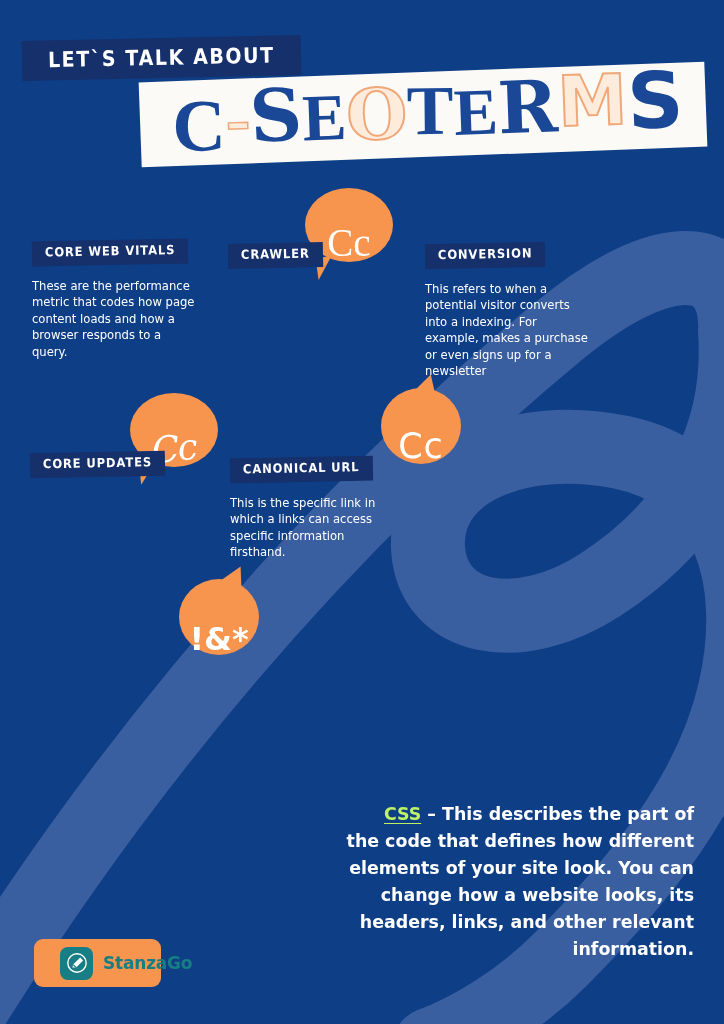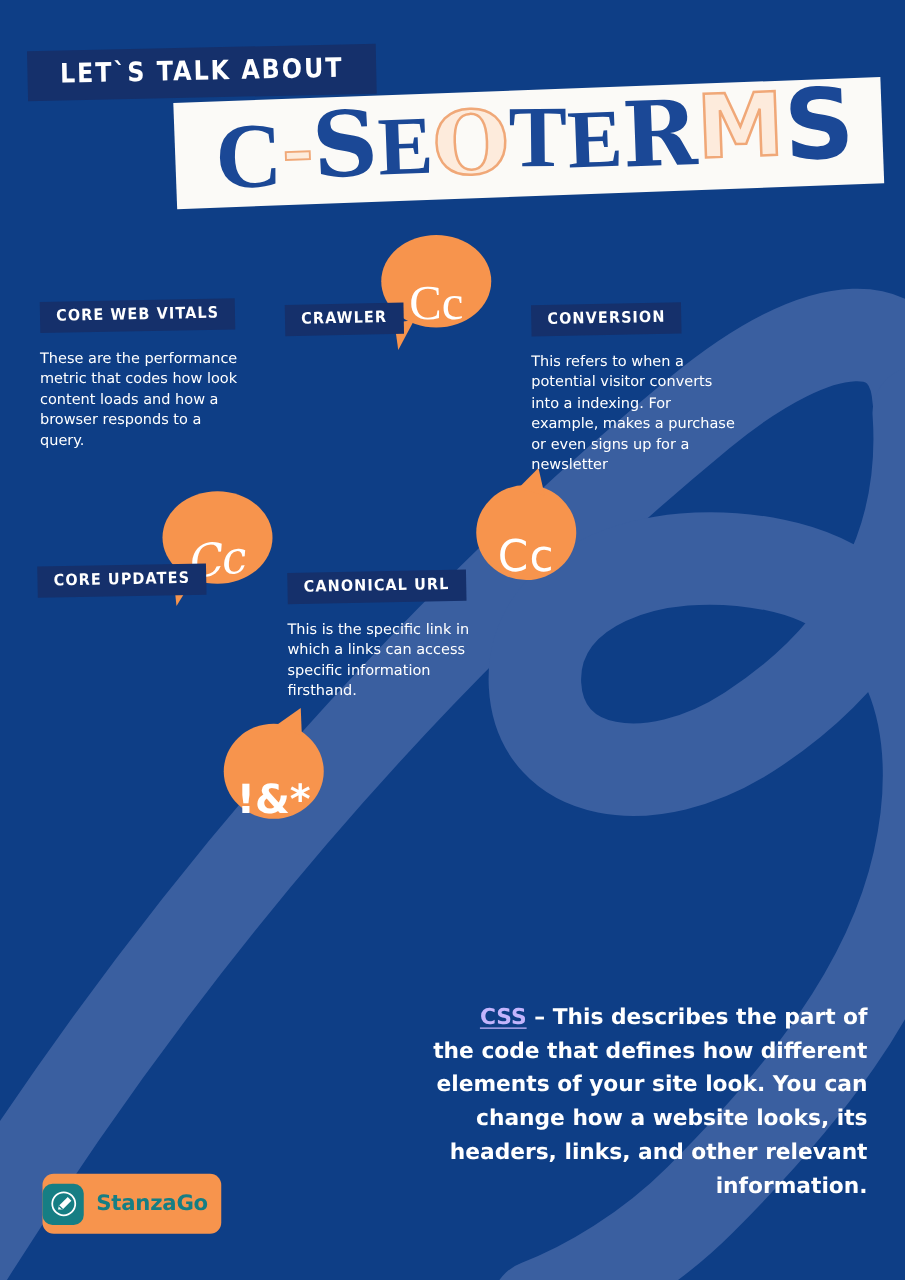--- a/index.html
+++ b/index.html
@@ -209,36 +209,36 @@
     width:366px;
     text-align:right;
     color:#FFFFFF;
     font-family:"DejaVu Sans", sans-serif;
     font-weight:bold;
     font-size:17.4px;
     line-height:27px;
     z-index:6;
   }
   #css-definition .css-term {
-    color:#c4b5fd;
+    color:#bef264;
     text-decoration:underline;
     text-underline-offset:3px;
     margin-left:30px;
   }
 
   
   #logo {
     position:absolute;
     left:34px; top:939px;
-    width:143px; height:48px;
+    width:127px; height:48px;
     background:#F7944D;
     border-radius:9px;
     display:flex;
     align-items:center;
-    padding-left:0;
+    padding-left:26px;
     z-index:7;
   }
   #logo-mark {
     width:33px; height:33px;
     background:#167E84;
     border-radius:8px;
     display:flex;
     align-items:center;
     justify-content:center;
     flex:0 0 auto;
@@ -307,21 +307,21 @@
 
   <div class="bubble" id="bubble-symbols">
     <span class="tail"></span>
     <span class="glyph">!&amp;*</span>
   </div>
 
   <div class="term" id="term-core-web-vitals">
     <div class="term-chip">
       <span>CORE WEB VITALS</span>
     </div>
-    <div class="term-body">These are the performance metric that codes how look content loads and how a browser responds to a query.</div>
+    <div class="term-body">These are the performance metric that codes how page content loads and how a browser responds to a query.</div>
   </div>
 
   <div class="term" id="term-crawler">
     <div class="term-chip">
       <span>CRAWLER</span>
     </div>
   </div>
 
   <div class="term" id="term-conversion">
     <div class="term-chip">

